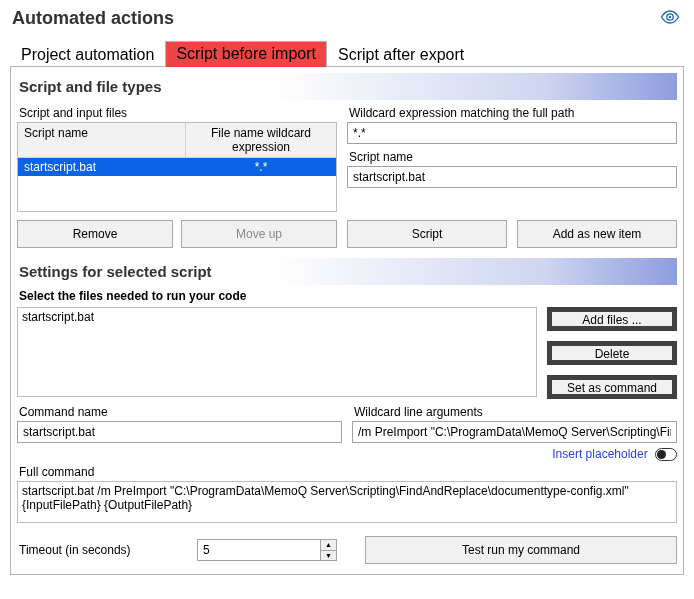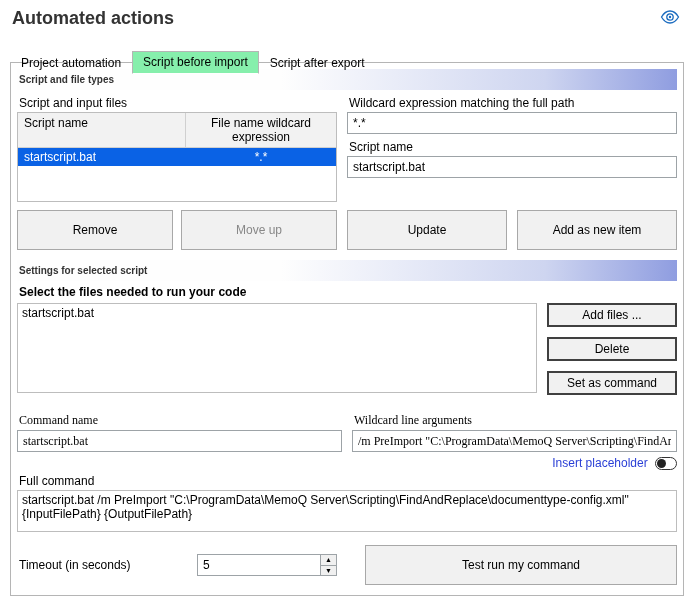--- a/index.html
+++ b/index.html
@@ -10,28 +10,28 @@
     width: 694px; height: 599px; overflow: hidden;
   }
   .page { padding: 6px 10px 10px 10px; }
   .page-title {
     font-size: 18px; font-weight: 600; color: #333;
     padding: 2px 0 6px 2px;
   }
   .eye { position: absolute; right: 14px; top: 10px; color: #1a6bbf; }
   .tabs { display: flex; align-items: flex-end; border-bottom: 1px solid #b5b5b5; margin-top: 4px; }
   .tab {
-    padding: 3px 10px 4px 10px; font-size: 12px;
+    padding: 3px 10px 4px 10px; font-size: 16px;
     border: 1px solid transparent; border-bottom: none;
-    position: relative; top: 12px; cursor: pointer;
-  }
-  .tab.active { border-color: #b5b5b5; background: #86efac; border-bottom: 1px solid #fff; }
+    position: relative; top: 2px; cursor: pointer;
+  }
+  .tab.active { border-color: #b5b5b5; background: #ef4444; border-bottom: 1px solid #fff; }
   .panel { border: 1px solid #b5b5b5; border-top: none; padding: 6px 6px 10px 6px; }
   .section-hdr {
-    font-size: 10px; font-weight: 700; color: #333;
+    font-size: 15px; font-weight: 700; color: #333;
     background: linear-gradient(to right, #fefefe 0%, #fefefe 40%, #ced5f0 80%, #8f9de0 100%);
     padding: 5px 2px; margin: 0 0 4px 0;
   }
   .two-col { display: flex; gap: 10px; }
   .col-left { flex: 0 0 320px; }
   .col-right { flex: 1; }
   .label { font-size: 12px; margin: 2px 0 2px 2px; }
   .table {
     border: 1px solid #bdbdbd; height: 90px; background: #fff;
   }
@@ -41,37 +41,37 @@
   }
   .th1 { flex: 0 0 168px; }
   .th2 { flex: 1; border-right: none; text-align: center; }
   .trow { display: flex; background: #0a62e5; color: #fff; }
   .td { padding: 2px 6px; font-size: 12px; }
   .tinput {
     width: 100%; border: 1px solid #9da3a7; padding: 3px 5px;
     font-family: inherit; font-size: 12px; height: 22px;
   }
   .btn {
-    flex: 1; height: 40px; background: #f1f1f1;
+    flex: 1; height: 28px; background: #f1f1f1;
     border: 1px solid #a8a8a8; font-family: inherit; font-size: 12px;
     cursor: pointer; color: #000;
   }
   .btn.disabled { color: #888; }
   .btn.big { flex: 1; }
   .select-label { font-weight: 700; margin: 4px 0 4px 2px; }
   .listbox {
     border: 1px solid #bdbdbd; height: 90px; padding: 2px 4px;
     background: #fff; overflow: auto;
   }
   .sidebtns { display: flex; flex-direction: column; gap: 10px; }
   .sidebtn {
     width: 130px; height: 24px; background: #f1f1f1;
-    border: 2px solid #404040; font-family: inherit; font-size: 12px; cursor: pointer;
-  }
-  .row { display: flex; gap: 10px; margin-top: 16px; font-family: Liberation Serif, serif; }
+    border: 5px solid #404040; font-family: inherit; font-size: 12px; cursor: pointer;
+  }
+  .row { display: flex; gap: 10px; margin-top: 4px; }
   .half { flex: 1; }
   .link-row { text-align: right; margin-top: 4px; font-size: 12px; }
   .link { color: #2a3fd6; cursor: pointer; }
   .toggle {
     display: inline-block; width: 22px; height: 13px;
     border: 1px solid #333; border-radius: 7px; background: #fff;
     vertical-align: middle; margin-left: 4px; position: relative;
   }
   .toggle::after {
     content: ""; position: absolute; left: 1px; top: 1px;
@@ -139,21 +139,21 @@
         <input class="tinput" value="startscript.bat" style="">
       </div>
     </div>
 
     <div style="display:flex; gap:10px; margin-top:8px;">
       <div style="flex:0 0 320px; display:flex; gap:8px;">
         <button class="btn" style="flex:1">Remove</button>
         <button class="btn disabled" style="flex:1">Move up</button>
       </div>
       <div style="flex:1; display:flex; gap:10px;">
-        <button class="btn big">Update</button>
+        <button class="btn big">Script</button>
         <button class="btn big">Add as new item</button>
       </div>
     </div>
 
     <div class="section-hdr" style="margin-top:10px">Settings for selected script</div>
     <div class="select-label">Select the files needed to run your code</div>
 
     <div style="display:flex; gap:10px;">
       <div style="flex:1;">
         <div class="listbox">

